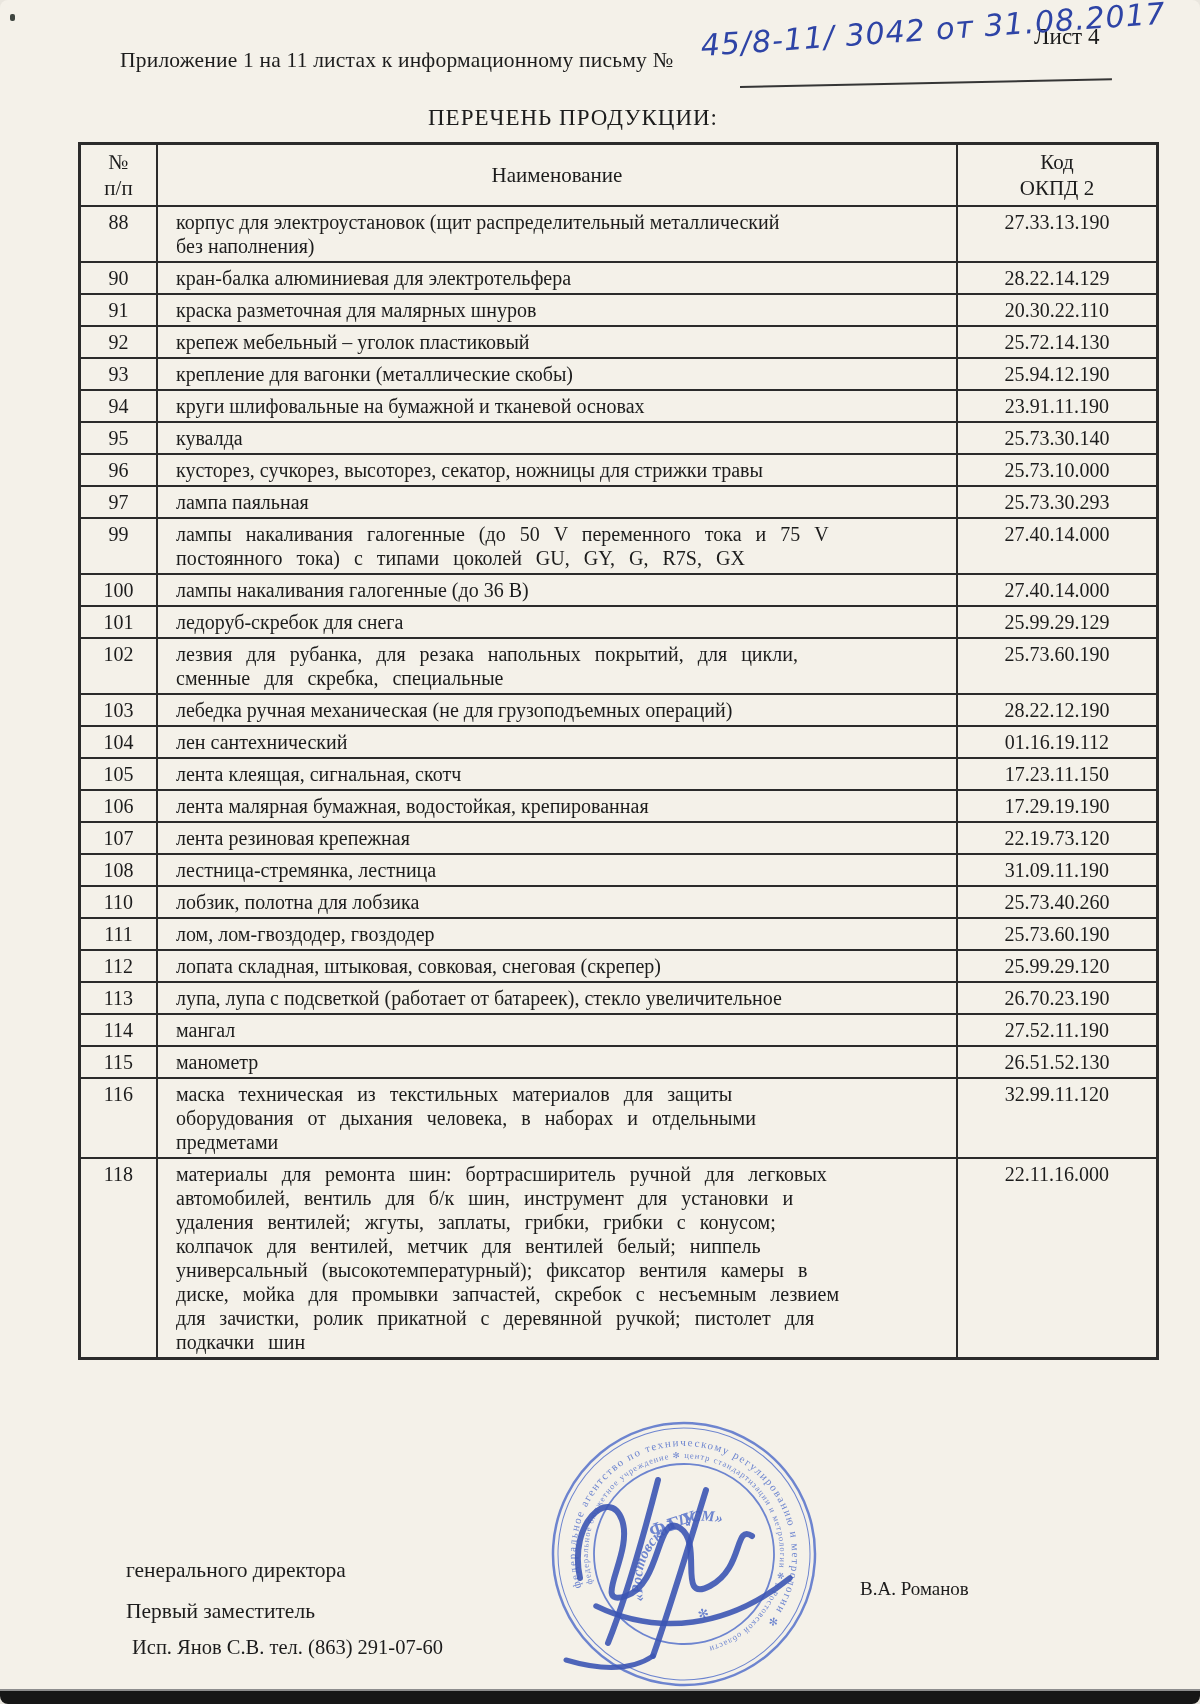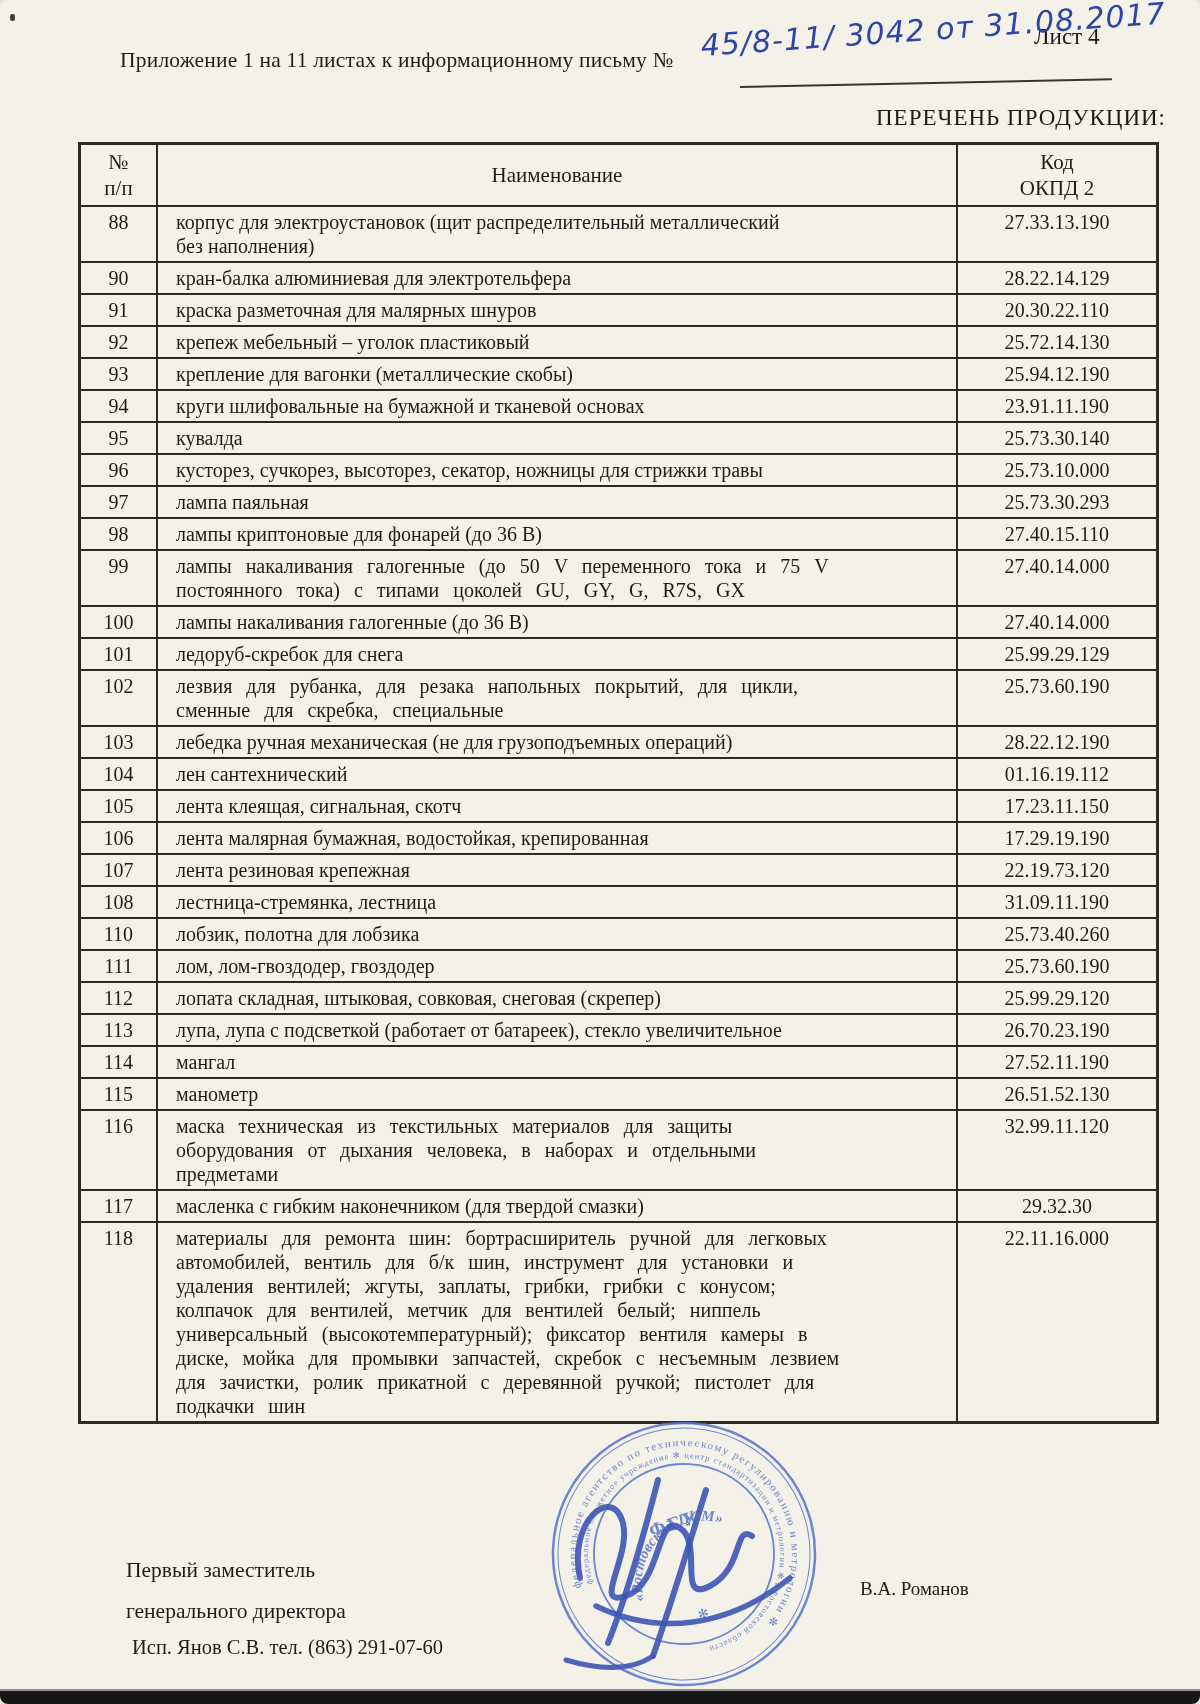--- a/index.html
+++ b/index.html
@@ -31,21 +31,21 @@
     color:var(--blue);
     transform:rotate(-4deg);transform-origin:left bottom;
   }
   .hand-underline{
     position:absolute;left:740px;top:86px;width:372px;height:0;
     border-top:2.5px solid #353535;
     transform:rotate(-1.2deg);transform-origin:left top;
   }
   .doc-title{
     position:absolute;left:0;top:105px;width:1146px;
-    text-align:right;font-size:23px;letter-spacing:1px;margin-left:20px;
+    text-align:center;font-size:23px;letter-spacing:1px;
   }
   table.products{
     position:absolute;left:78px;top:142px;
     width:1047px;border-collapse:collapse;
     font-size:20px;table-layout:fixed;
   }
   table.products,
   table.products th,
   table.products td{border:2px solid #2b2b2b;}
   table.products{border-width:3px;}
@@ -143,25 +143,20 @@
           <td class="cell-num">96</td>
           <td class="cell-name">кусторез, сучкорез, высоторез, секатор, ножницы для стрижки травы</td>
           <td class="cell-code">25.73.10.000</td>
         </tr>
         <tr>
           <td class="cell-num">97</td>
           <td class="cell-name">лампа паяльная</td>
           <td class="cell-code">25.73.30.293</td>
         </tr>
         <tr>
-          <td class="cell-num">98</td>
-          <td class="cell-name">лампы криптоновые для фонарей (до 36 В)</td>
-          <td class="cell-code">27.40.15.110</td>
-        </tr>
-        <tr>
           <td class="cell-num">99</td>
           <td class="cell-name justify">лампы накаливания галогенные (до 50 V переменного тока и 75 V
 постоянного тока) с типами цоколей GU, GY, G, R7S, GX</td>
           <td class="cell-code">27.40.14.000</td>
         </tr>
         <tr>
           <td class="cell-num">100</td>
           <td class="cell-name">лампы накаливания галогенные (до 36 В)</td>
           <td class="cell-code">27.40.14.000</td>
         </tr>
@@ -235,44 +230,39 @@
           <td class="cell-num">115</td>
           <td class="cell-name">манометр</td>
           <td class="cell-code">26.51.52.130</td>
         </tr>
         <tr>
           <td class="cell-num">116</td>
           <td class="cell-name justify">маска техническая из текстильных материалов для защиты
 оборудования от дыхания человека, в наборах и отдельными
 предметами</td>
           <td class="cell-code">32.99.11.120</td>
-        </tr>
-        <tr>
-          <td class="cell-num">117</td>
-          <td class="cell-name">масленка с гибким наконечником (для твердой смазки)</td>
-          <td class="cell-code">29.32.30</td>
         </tr>
         <tr>
           <td class="cell-num">118</td>
           <td class="cell-name justify">материалы для ремонта шин: бортрасширитель ручной для легковых
 автомобилей, вентиль для б/к шин, инструмент для установки и
 удаления вентилей; жгуты, заплаты, грибки, грибки с конусом;
 колпачок для вентилей, метчик для вентилей белый; ниппель
 универсальный (высокотемпературный); фиксатор вентиля камеры в
 диске, мойка для промывки запчастей, скребок с несъемным лезвием
 для зачистки, ролик прикатной с деревянной ручкой; пистолет для
 подкачки шин</td>
           <td class="cell-code">22.11.16.000</td>
         </tr>
       </tbody>
   </table>
 
   <div class="footer-position">
+    <div>генерального директора</div>
     <div>Первый заместитель</div>
-    <div>генерального директора</div>
   </div>
 
   <div class="signer-name">В.А. Романов</div>
   <div class="executor-line">Исп. Янов С.В. тел. (863) 291-07-60</div>
 
   <svg class="stamp-svg" width="276" height="276" viewBox="0 0 276 276">
     <g transform="rotate(-18 138 138)">
       <circle class="stamp-ring" cx="138" cy="138" r="131" stroke-width="2.5"></circle>
       <circle class="stamp-ring" cx="138" cy="138" r="126" stroke-width="1"></circle>
       <circle class="stamp-ring" cx="138" cy="138" r="90" stroke-width="1.8"></circle>

